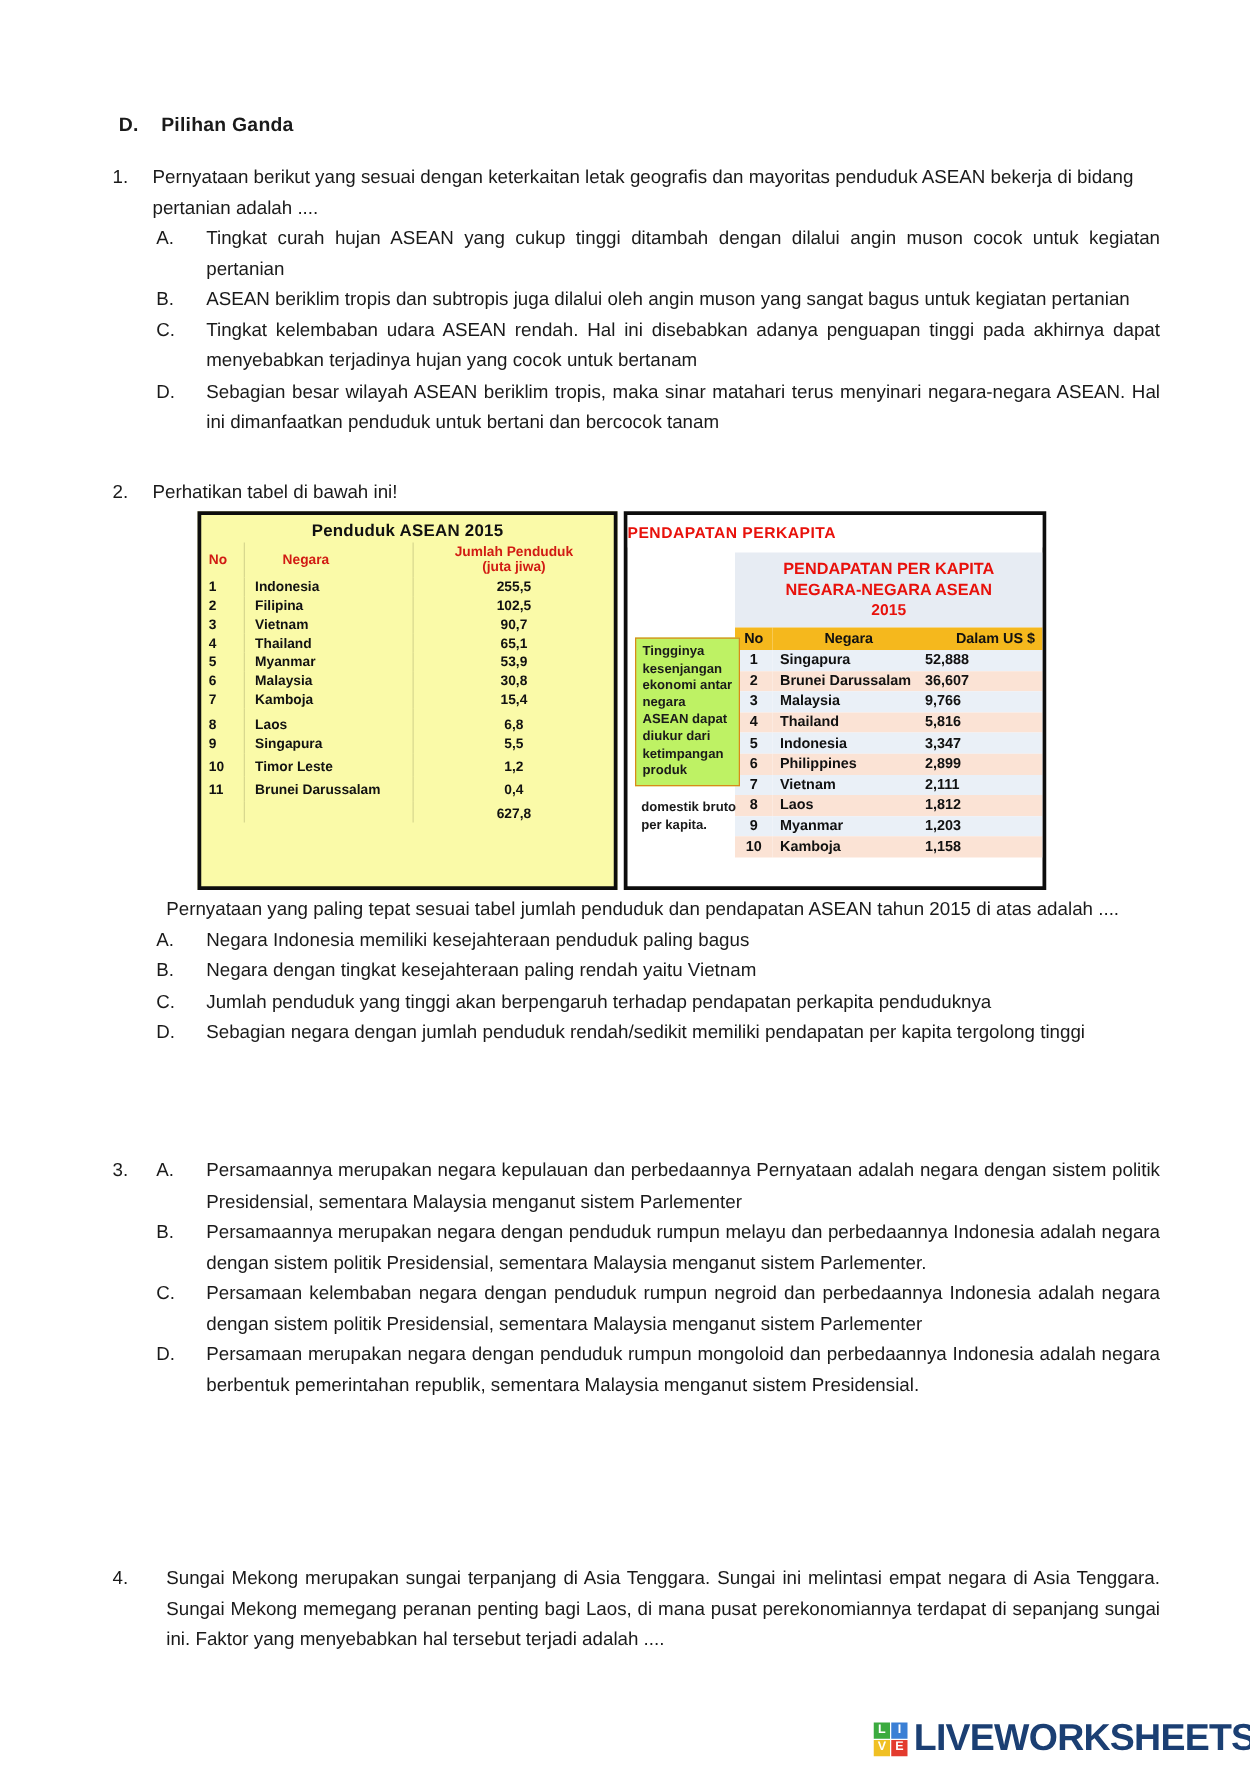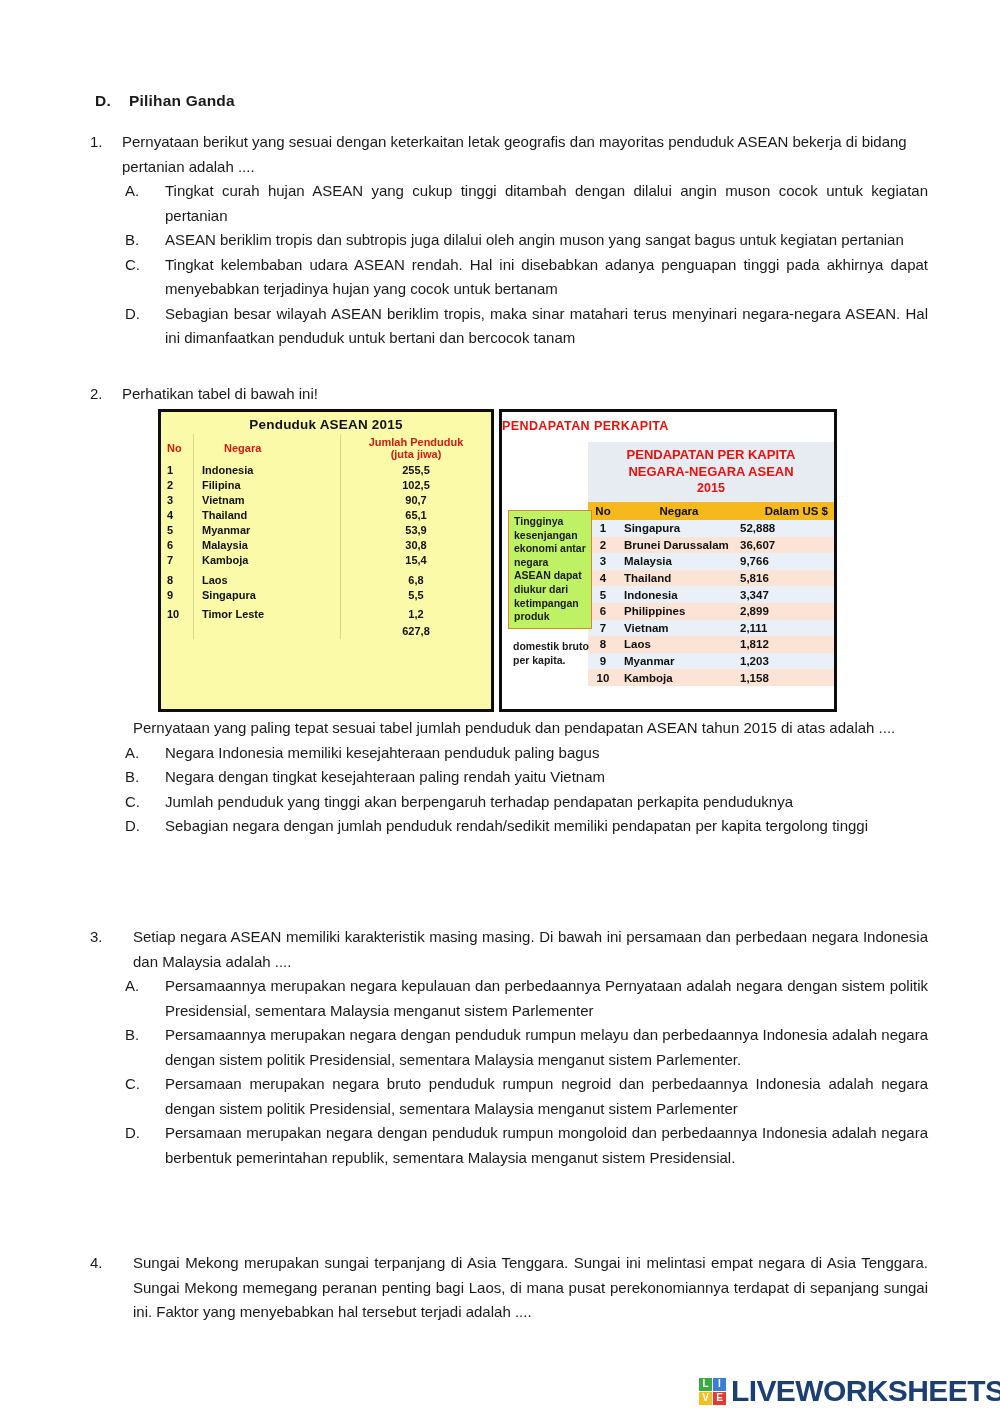--- a/index.html
+++ b/index.html
@@ -328,20 +328,25 @@
           </tr>
           <tr>
             <td class="c-no">9</td>
             <td class="c-neg">Singapura</td>
             <td class="c-val">5,5</td>
           </tr>
           <tr>
             <td class="c-no" style="padding-top:5px;">10</td>
             <td class="c-neg" style="padding-top:5px;">Timor Leste</td>
             <td class="c-val" style="padding-top:5px;">1,2</td>
+          </tr>
+          <tr>
+            <td class="c-no" style="padding-top:5px;vertical-align:top;">11</td>
+            <td class="c-neg" style="padding-top:5px;line-height:13px;width:118px;">Brunei Darussalam</td>
+            <td class="c-val" style="padding-top:5px;vertical-align:top;">0,4</td>
           </tr>
           <tr>
             <td class="c-no"></td>
             <td class="c-neg"></td>
             <td class="c-val" style="padding-top:4px;">627,8</td>
           </tr>
         </tbody>
       </table>
     </div>
 
@@ -441,33 +446,32 @@
       </li>
       <li class="opt nojust">
         <span class="ltr">D.</span>
         <span class="txt">Sebagian negara dengan jumlah penduduk rendah/sedikit memiliki pendapatan per kapita tergolong tinggi</span>
       </li>
     </ul>
   </div>
 
   <div class="qblock" style="top:925px;">
     <div class="qnum">3.</div>
-    <div class="qbody">Setiap negara ASEAN memiliki karakteristik masing masing. Di bawah ini persamaan dan perbedaan negara Indonesia dan Malaysia adalah ....</div>
     <ul class="optlist">
       <li class="opt">
         <span class="ltr">A.</span>
         <span class="txt">Persamaannya merupakan negara kepulauan dan perbedaannya Pernyataan adalah negara dengan sistem politik Presidensial, sementara Malaysia menganut  sistem Parlementer</span>
       </li>
       <li class="opt">
         <span class="ltr">B.</span>
         <span class="txt">Persamaannya merupakan negara dengan penduduk rumpun melayu dan perbedaannya Indonesia adalah negara dengan sistem politik Presidensial, sementara Malaysia menganut sistem Parlementer.</span>
       </li>
       <li class="opt">
         <span class="ltr">C.</span>
-        <span class="txt">Persamaan merupakan negara bruto penduduk rumpun negroid dan perbedaannya Indonesia adalah negara dengan sistem politik Presidensial, sementara Malaysia menganut sistem Parlementer</span>
+        <span class="txt">Persamaan kelembaban negara dengan penduduk rumpun negroid dan perbedaannya Indonesia adalah negara dengan sistem politik Presidensial, sementara Malaysia menganut sistem Parlementer</span>
       </li>
       <li class="opt">
         <span class="ltr">D.</span>
         <span class="txt">Persamaan merupakan negara dengan penduduk rumpun mongoloid dan perbedaannya Indonesia adalah negara berbentuk pemerintahan republik, sementara Malaysia menganut sistem Presidensial.</span>
       </li>
     </ul>
   </div>
 
   <div class="qblock" style="top:1251px;">
     <div class="qnum">4.</div>

